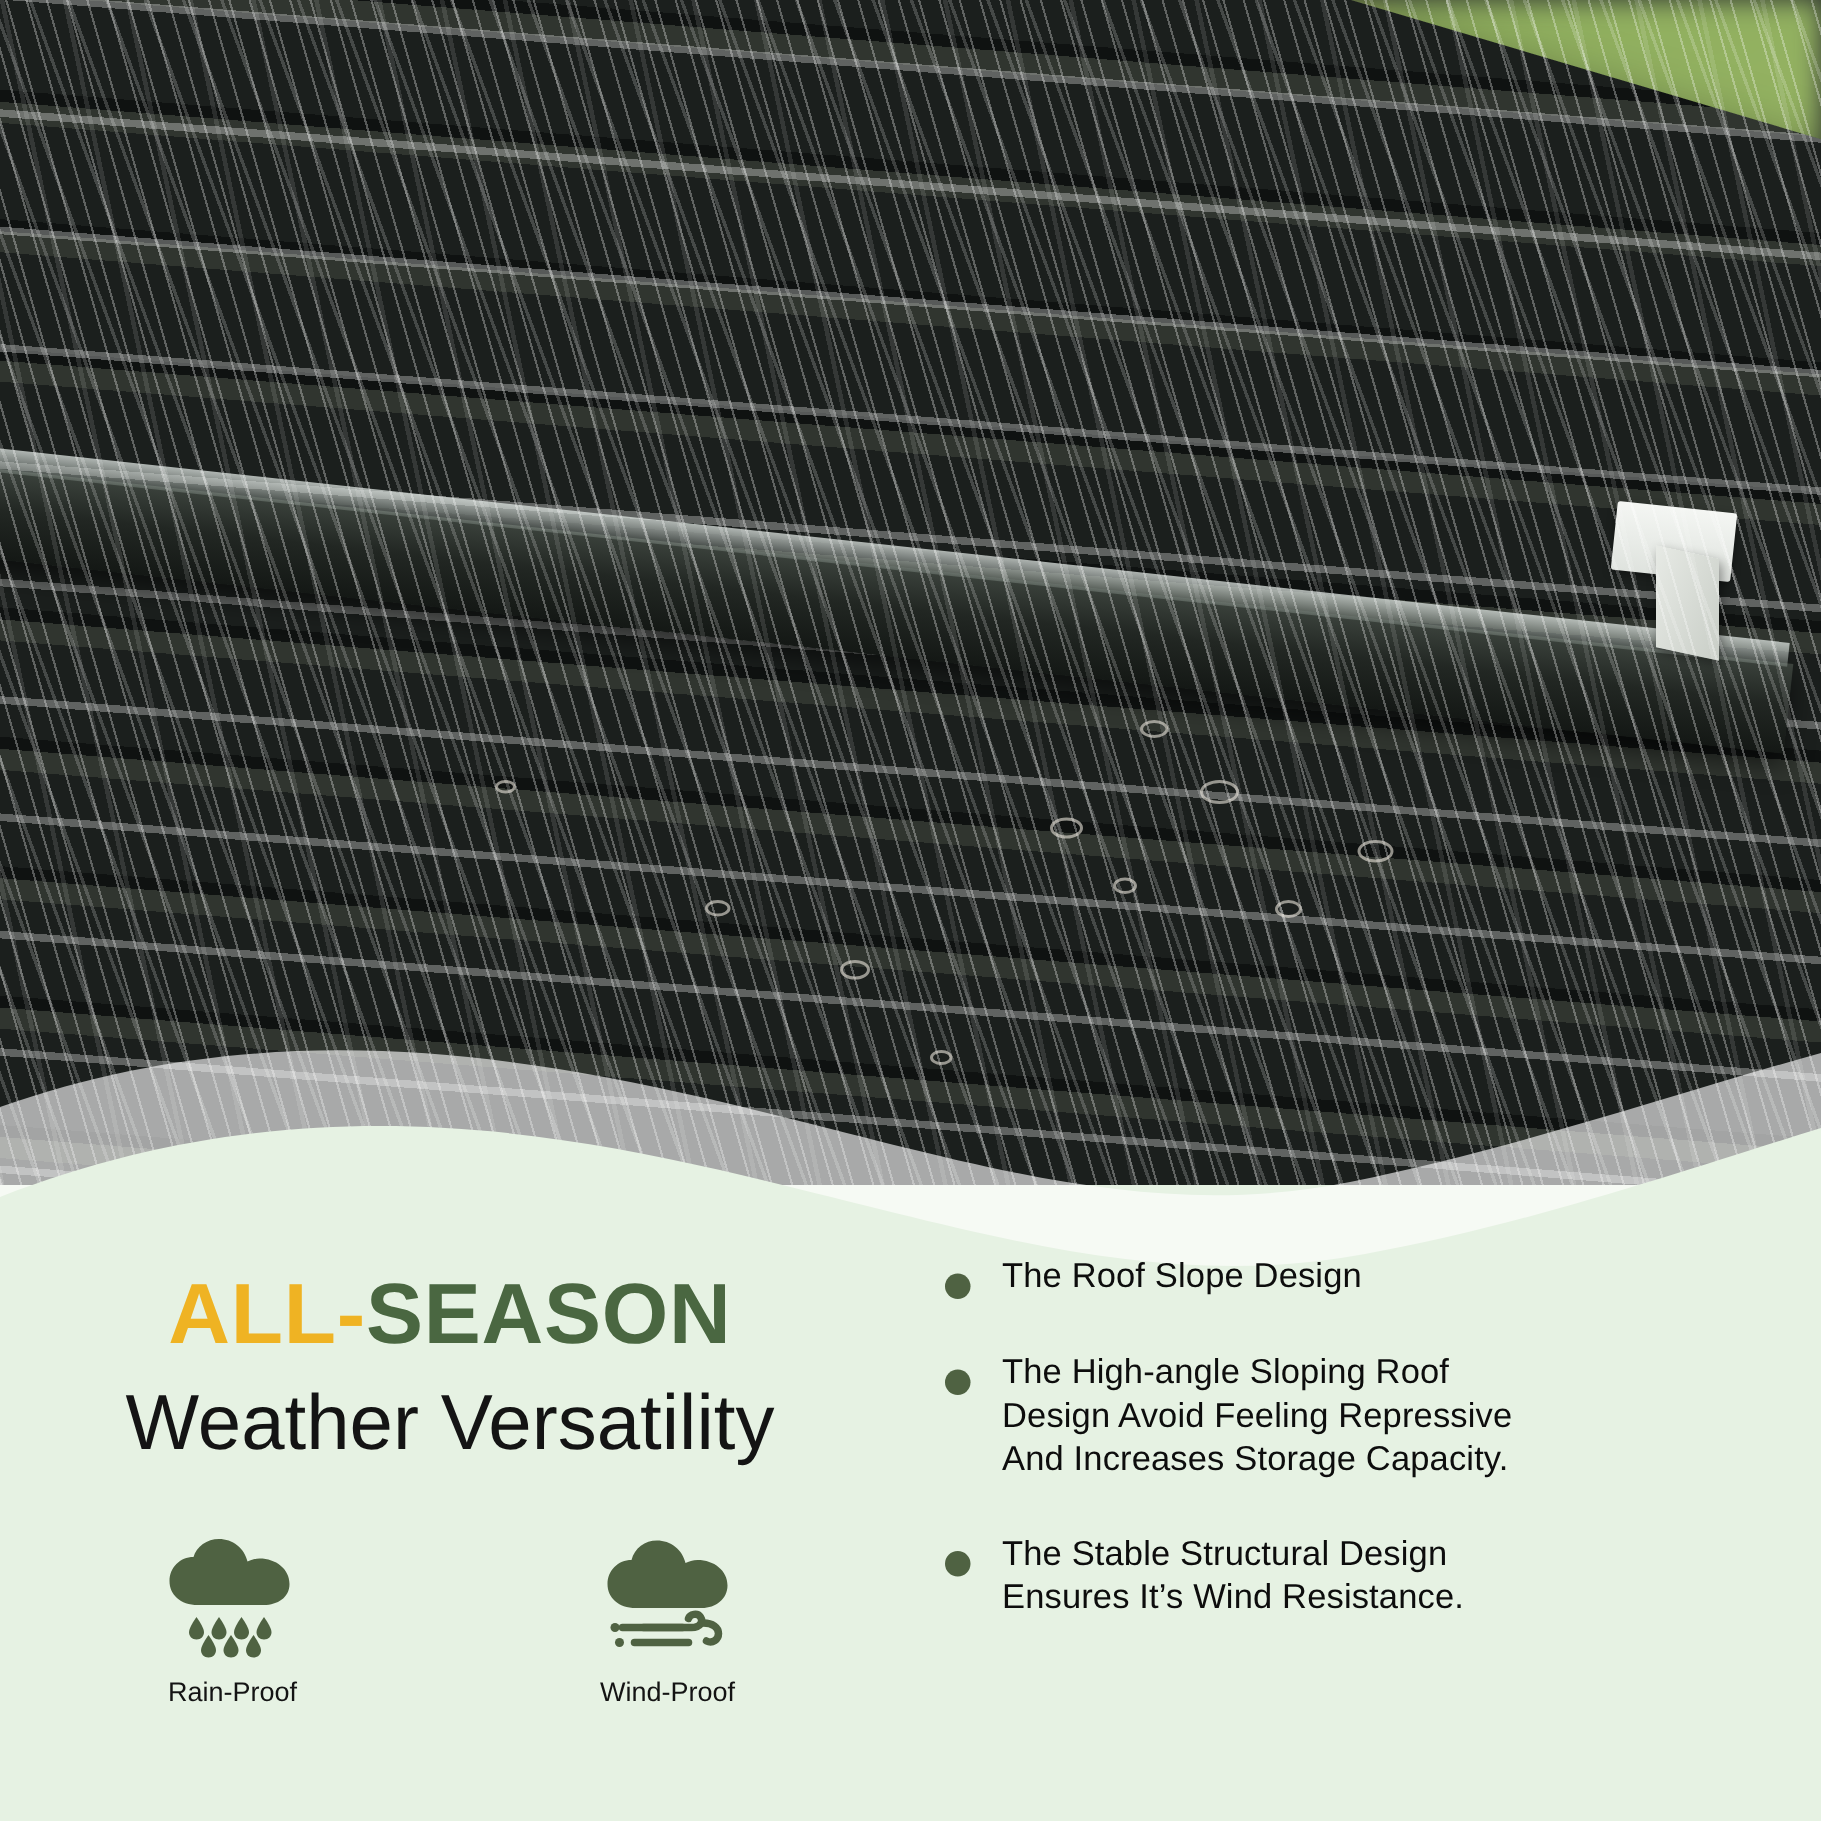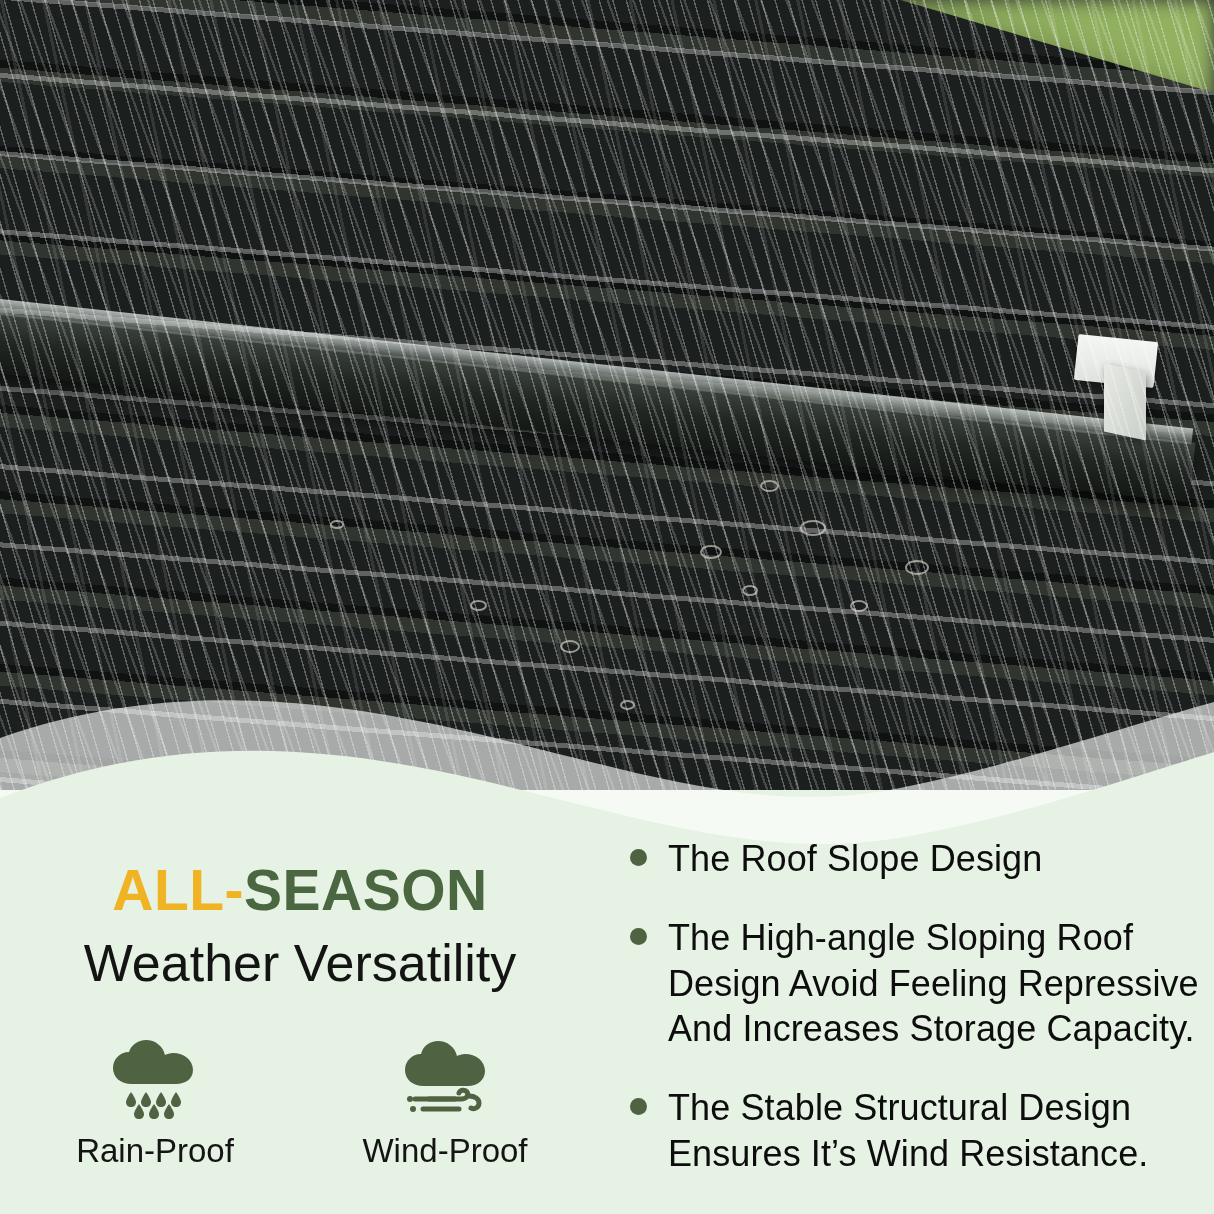--- a/index.html
+++ b/index.html
@@ -133,51 +133,51 @@
   
   .wave-wrap { position:absolute; left:0; top:620px; width:1214px; height:594px; }
   .wave-wrap svg { display:block; width:1214px; height:594px; }
 
   
   .panel {
     position:absolute; left:0; top:820px; width:1214px; height:394px;
   }
 
   .left-col {
-    position:absolute; left:0; top:41px; width:600px; text-align:center;
+    position:absolute; left:0; top:27px; width:600px; text-align:center;
   }
   .headline {
     font-size:57px; font-weight:bold; letter-spacing:.5px;
     line-height:1.05; white-space:nowrap;
   }
   .hl-a { color:#EFB323; }
   .hl-b { color:#4A6741; }
   .subhead {
     margin-top:14px; font-size:52px; color:#141414; line-height:1.1;
   }
 
   .features {
     display:flex; justify-content:center; gap:110px; margin-top:46px;
   }
   .feature { width:180px; text-align:center; }
   .feature .glyph { height:82px; display:flex; align-items:flex-end; justify-content:center; }
-  .feature .cap { margin-top:12px; font-size:33px; color:#141414; }
+  .feature .cap { margin-top:12px; font-size:18px; color:#141414; }
 
   .right-col {
     position:absolute; left:612px; top:16px; width:596px;
   }
   .bullet {
     display:flex; align-items:flex-start; margin-bottom:34px;
   }
   .dot {
     flex:0 0 auto; width:17px; height:17px; border-radius:50%;
     background:#4F6242; margin:13px 21px 0 18px;
   }
   .btext {
-    font-size:36px; line-height:1.26; color:#0d0d0d; letter-spacing:.1px;
+    font-size:23px; line-height:1.26; color:#0d0d0d; letter-spacing:.1px;
   }
 </style>
 </head>
 <body>
 
 <div id="stage">
 
   <div class="photo">
 
     <div class="foliage"></div>

